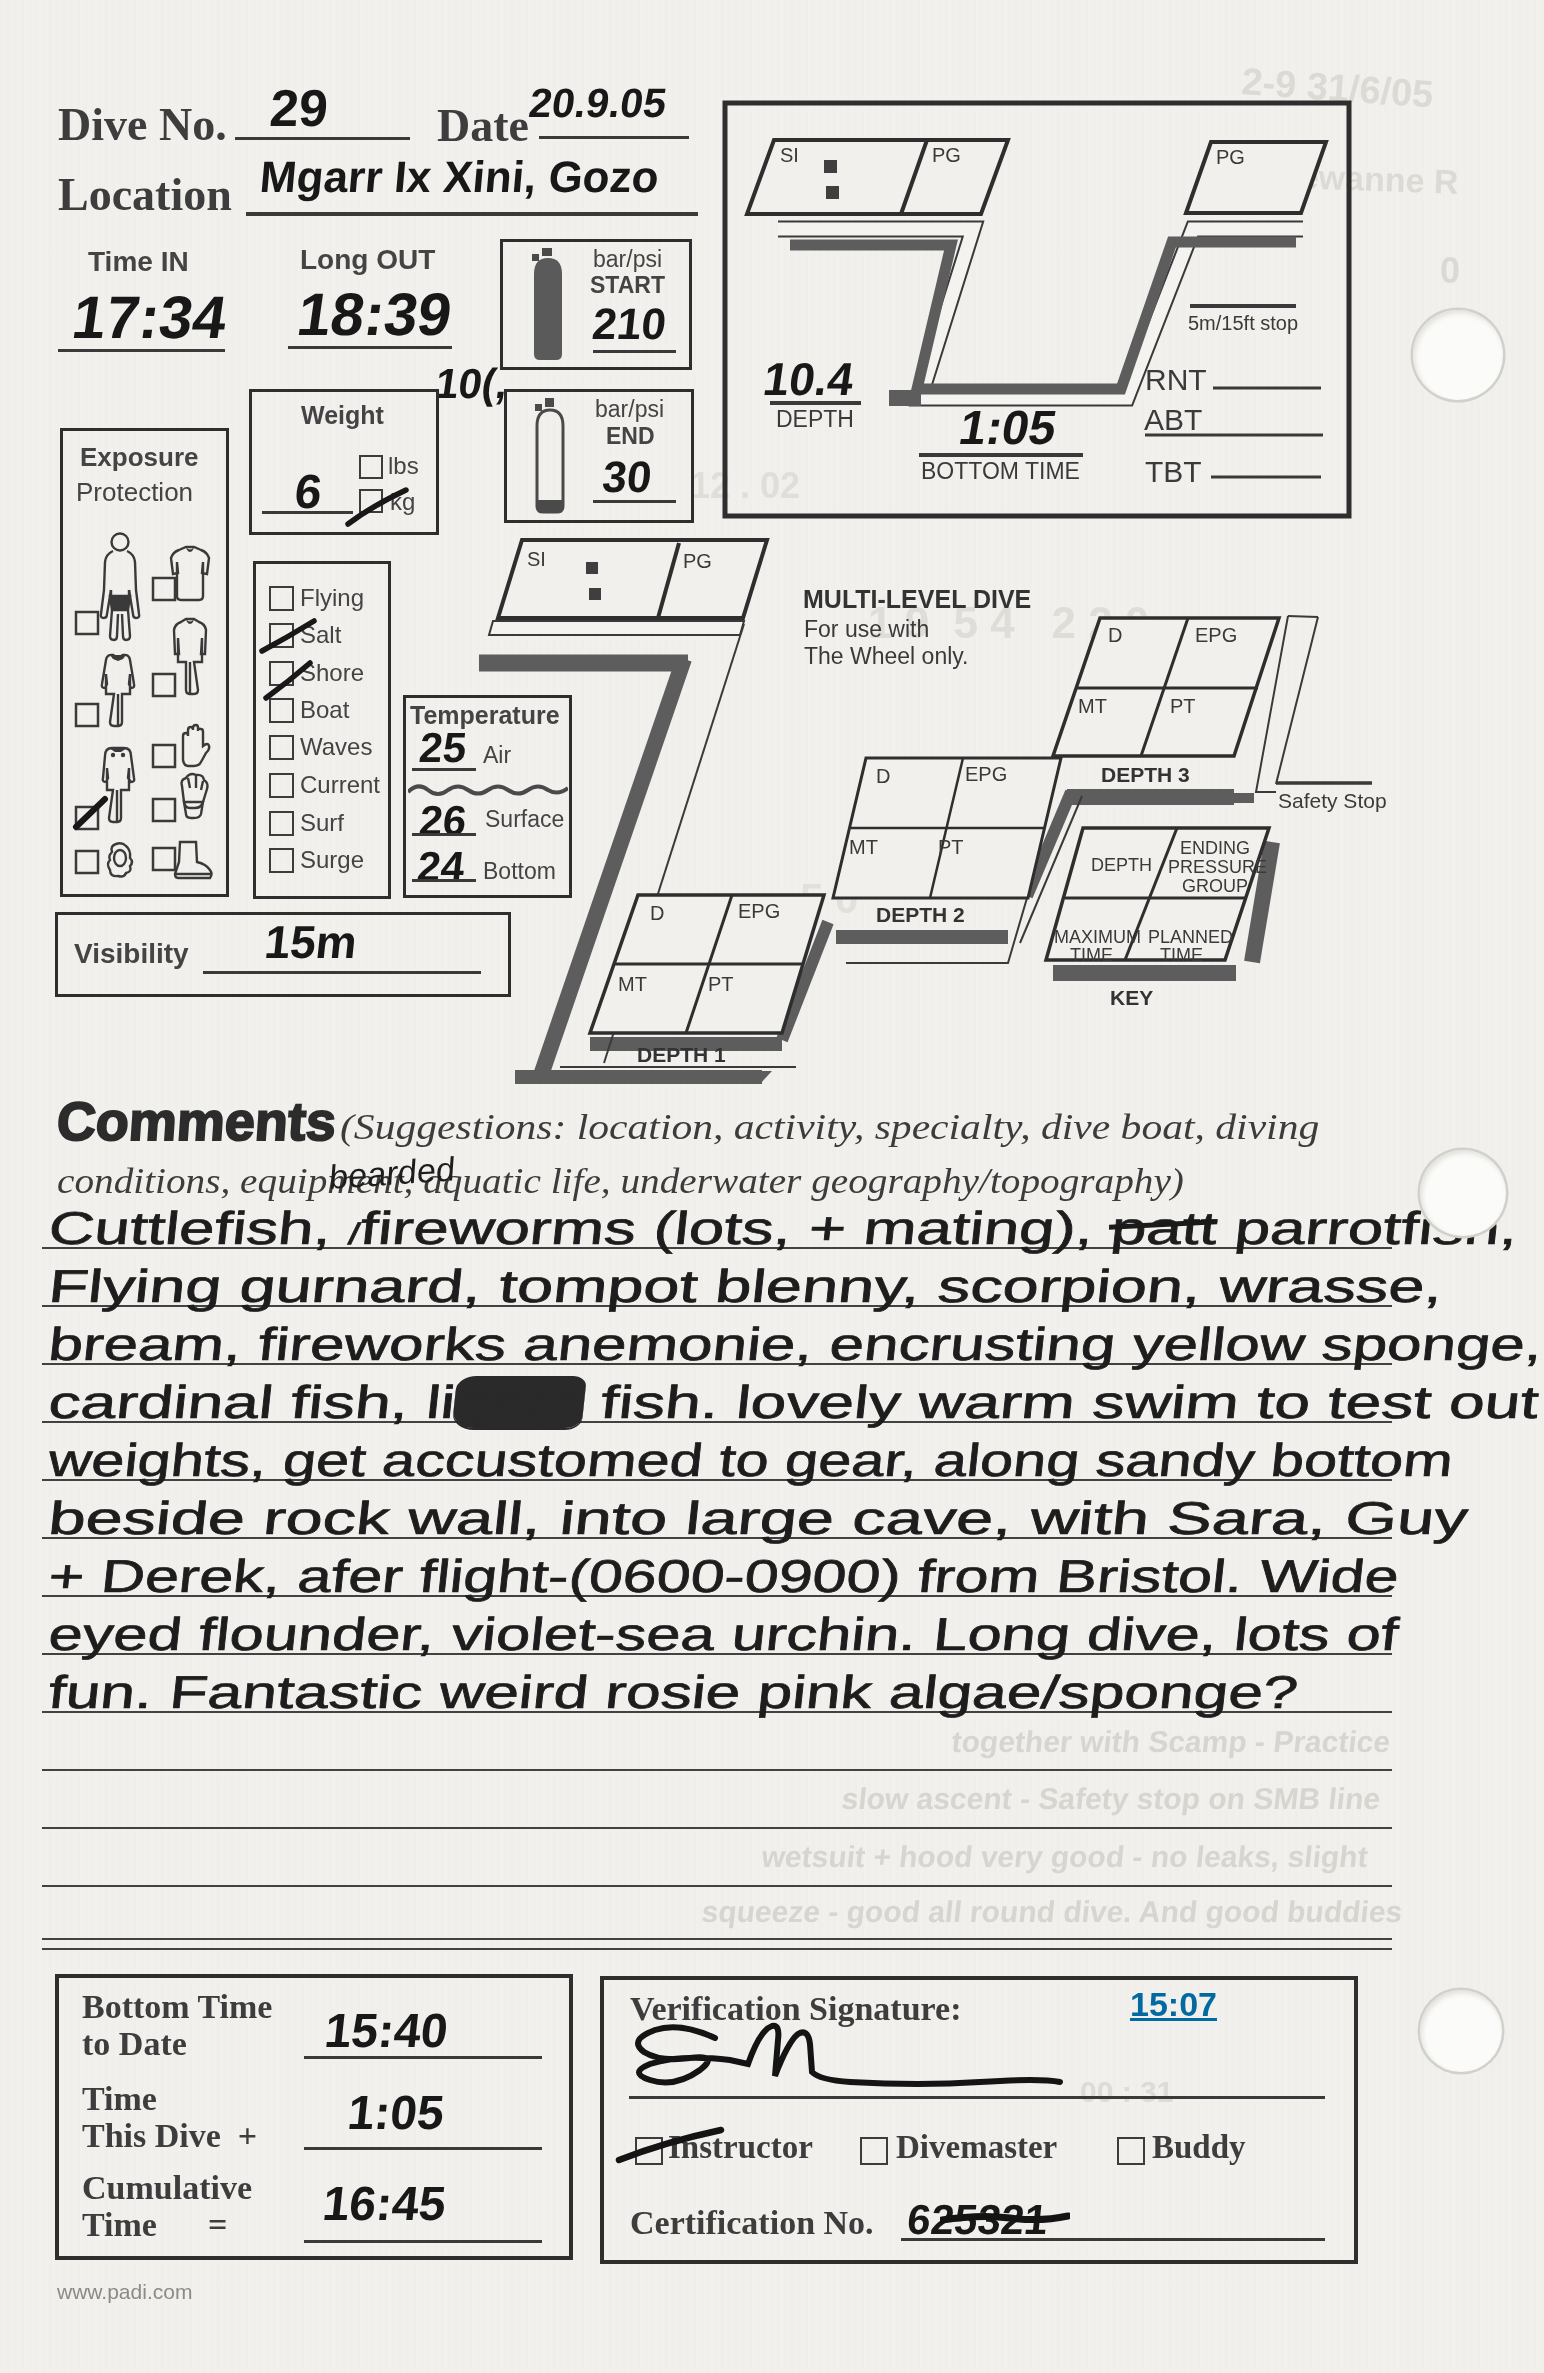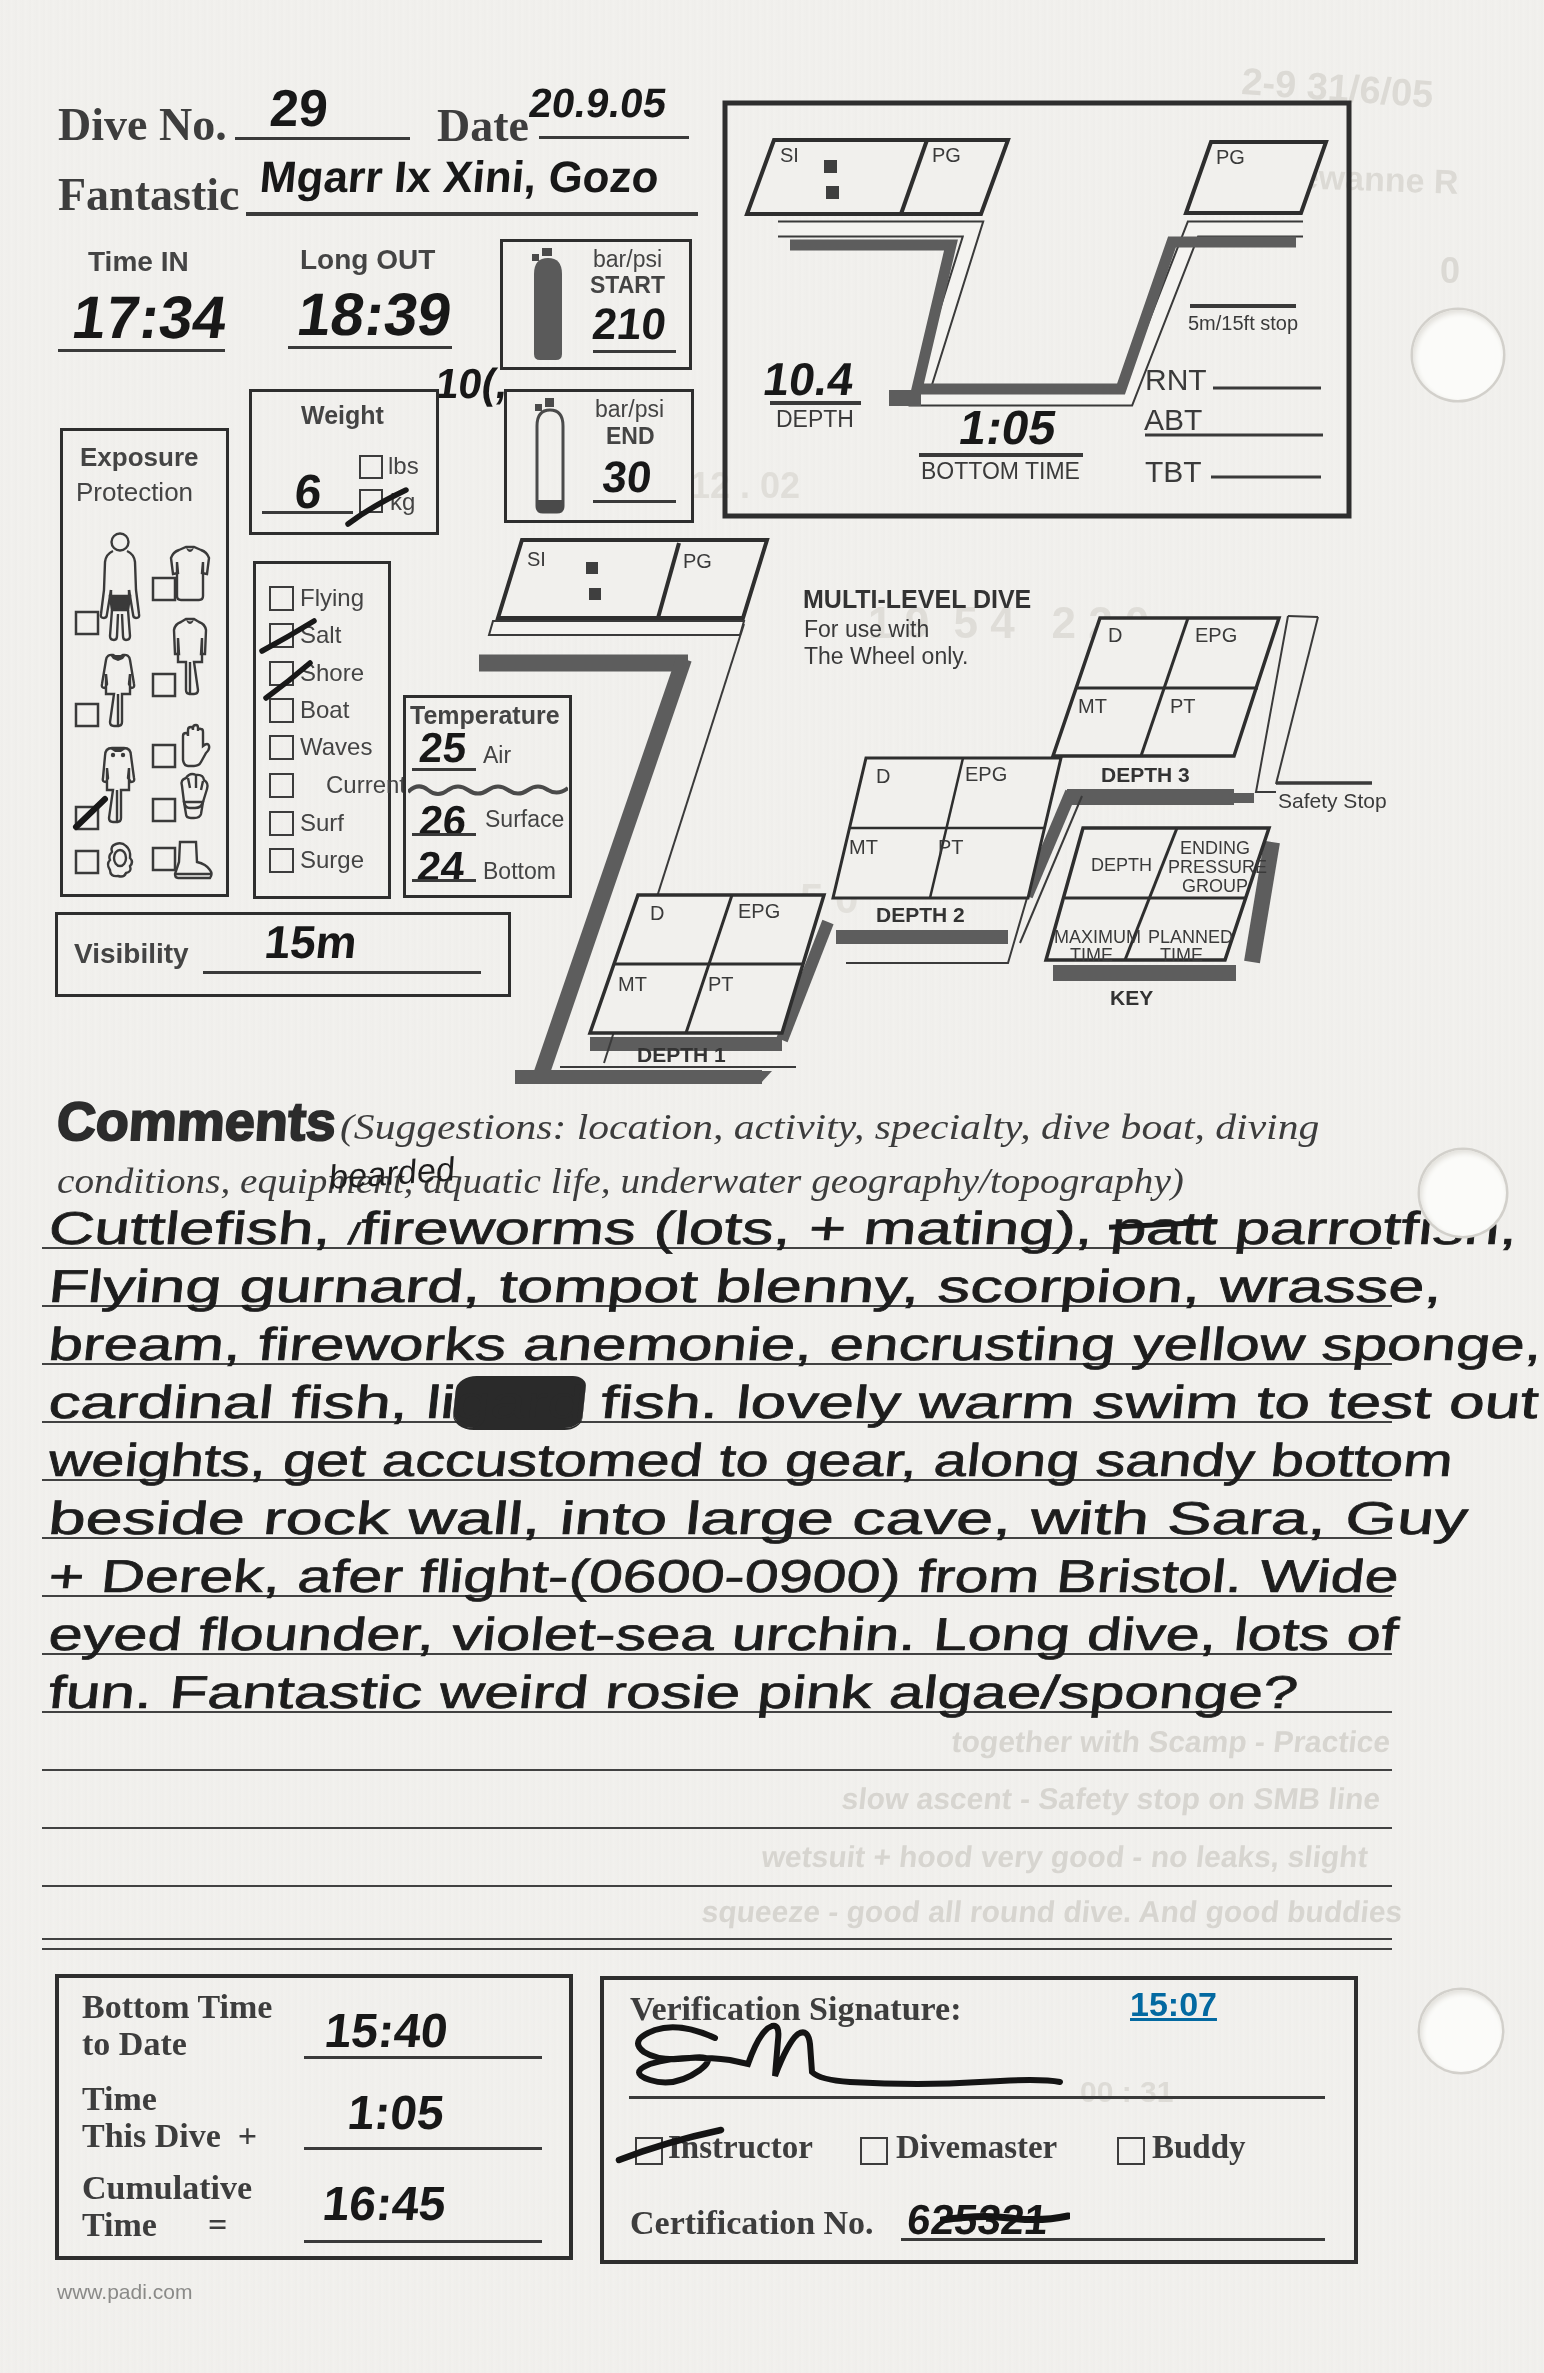--- a/index.html
+++ b/index.html
@@ -21,21 +21,21 @@
 <div class="ln" style="left:235px;top:137px;width:175px;height:3px;"></div>
 
 <div class="abs hw" style="left:268px;top:78px;font-size:52px;transform:skewX(-4deg);">29</div>
 
 <div class="abs serif" style="left:437px;top:99px;font-size:46px;font-weight:bold;">Date</div>
 
 <div class="ln" style="left:539px;top:136px;width:150px;height:3px;"></div>
 
 <div class="abs hw" style="left:526px;top:80px;font-size:41px;transform:skewX(-8deg);">20.9.05</div>
 
-<div class="abs serif" style="left:58px;top:168px;font-size:46px;font-weight:bold;">Fantastic</div>
+<div class="abs serif" style="left:58px;top:168px;font-size:46px;font-weight:bold;">Location</div>
 
 <div class="ln" style="left:246px;top:212px;width:452px;height:3.5px;"></div>
 
 <div class="abs hw" style="left:258px;top:152px;font-size:44px;transform:skewX(-5deg);">Mgarr Ix Xini, Gozo</div>
 
 <div class="abs sans" style="left:88px;top:246px;font-size:28px;font-weight:bold;">Time IN</div>
 
 <div class="abs hw" style="left:68px;top:283px;font-size:60px;transform:skewX(-8deg);">17:34</div>
 
 <div class="ln" style="left:58px;top:349px;width:167px;height:2.5px;"></div>
@@ -172,21 +172,21 @@
 <div class="abs sans" style="left:300px;top:584px;font-size:24px;">Flying</div>
 <div class="cb" style="left:269px;top:623px;width:21px;height:21px;"></div>
 <div class="abs sans" style="left:300px;top:621px;font-size:24px;">Salt</div>
 <div class="cb" style="left:269px;top:661px;width:21px;height:21px;"></div>
 <div class="abs sans" style="left:300px;top:659px;font-size:24px;">Shore</div>
 <div class="cb" style="left:269px;top:698px;width:21px;height:21px;"></div>
 <div class="abs sans" style="left:300px;top:696px;font-size:24px;">Boat</div>
 <div class="cb" style="left:269px;top:735px;width:21px;height:21px;"></div>
 <div class="abs sans" style="left:300px;top:733px;font-size:24px;">Waves</div>
 <div class="cb" style="left:269px;top:773px;width:21px;height:21px;"></div>
-<div class="abs sans" style="left:300px;top:771px;font-size:24px;margin-left:26px;">Current</div>
+<div class="abs sans" style="left:300px;top:771px;font-size:24px;">Current</div>
 <div class="cb" style="left:269px;top:811px;width:21px;height:21px;"></div>
 <div class="abs sans" style="left:300px;top:809px;font-size:24px;">Surf</div>
 <div class="cb" style="left:269px;top:848px;width:21px;height:21px;"></div>
 <div class="abs sans" style="left:300px;top:846px;font-size:24px;">Surge</div>
 
 <svg class="abs" style="left:258px;top:615px;" width="60" height="40" viewBox="0 0 60 40">
   <path d="M4 36 Q30 22 56 6" stroke="#181818" stroke-width="5.5" fill="none" stroke-linecap="round"></path>
 </svg>
 
 <svg class="abs" style="left:262px;top:658px;" width="52" height="44" viewBox="0 0 52 44">

